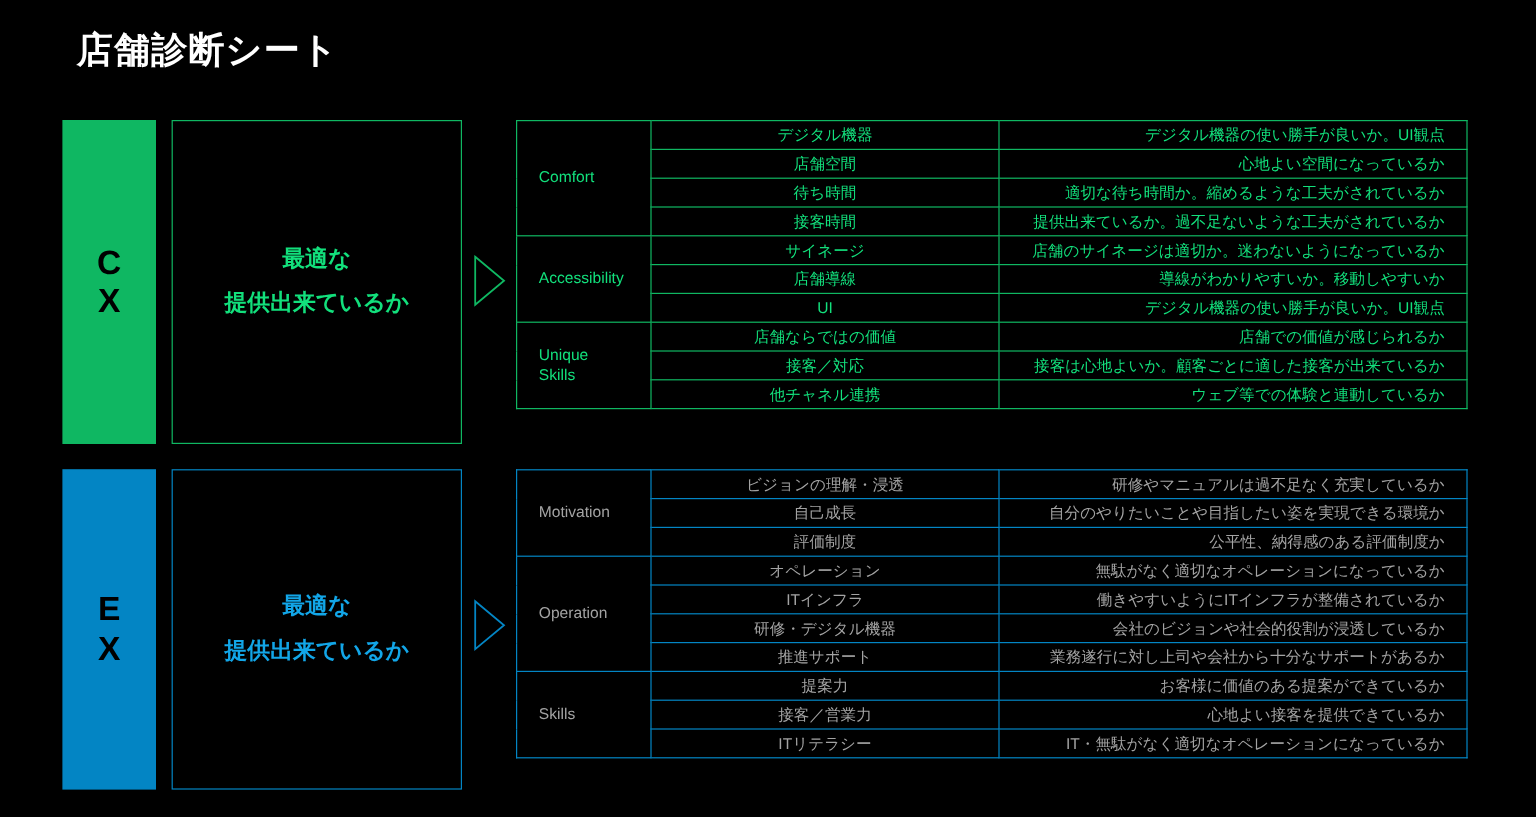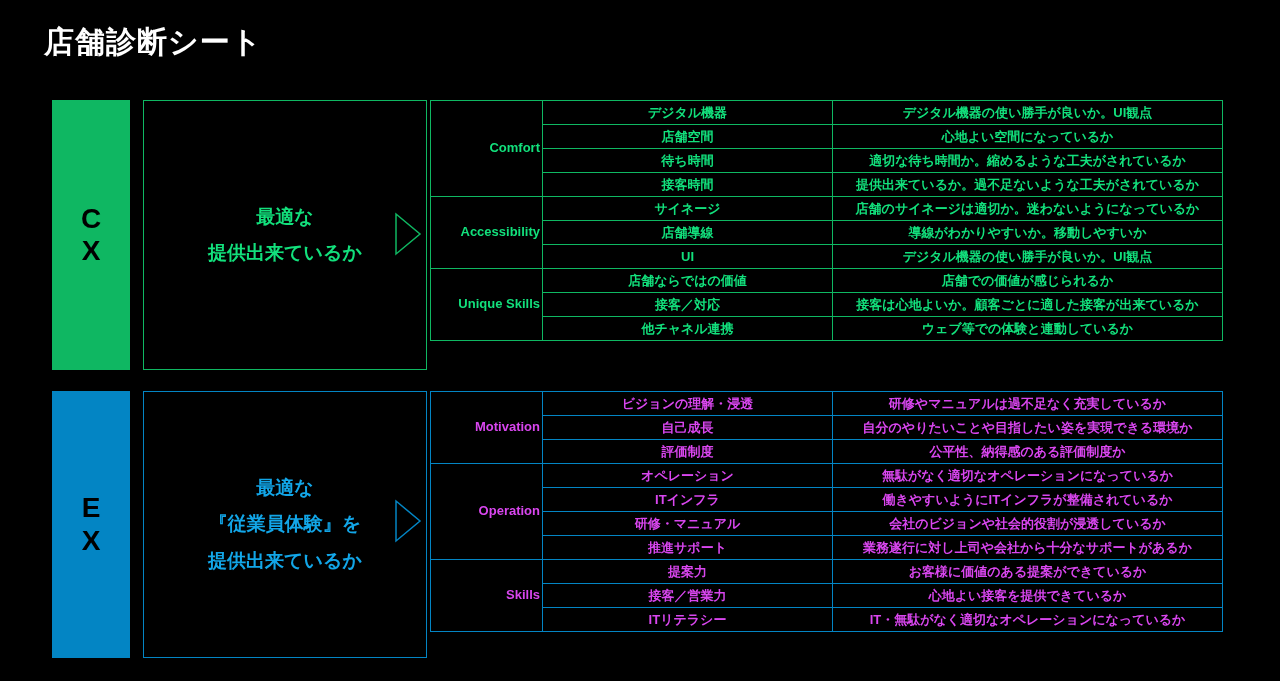--- a/index.html
+++ b/index.html
@@ -10,21 +10,21 @@
   body {
     width: 1280px;
     height: 681px;
     font-family: "Liberation Sans", sans-serif;
     color: #ffffff;
     overflow: hidden;
     position: relative;
   }
   .page-title {
     position: absolute;
-    left: 44px;
+    left: 64px;
     top: 22px;
     font-size: 30px;
     font-weight: bold;
     letter-spacing: 1px;
     color: #ffffff;
   }
 
   .section {
     position: absolute;
     left: 0;
@@ -47,21 +47,21 @@
     color: #000000;
     font-size: 28px;
     font-weight: bold;
     line-height: 1.15;
     text-align: center;
   }
 
   .statement-box {
     position: absolute;
     left: 143px;
-    width: 284px;
+    width: 242px;
     border: 1px solid;
     display: flex;
     align-items: center;
     justify-content: center;
     box-sizing: border-box;
   }
   #section-cx .statement-box { top: 0; height: 270px; border-color: #0fb762; }
   #section-ex .statement-box { top: 0; height: 267px; border-color: #0385c4; }
   .statement-text {
     text-align: center;
@@ -82,47 +82,47 @@
     border-collapse: collapse;
     width: 792px;
     table-layout: fixed;
   }
   #section-cx table.matrix { top: 0; }
   #section-ex table.matrix { top: 0; }
 
   table.matrix td {
     border: 1px solid;
     font-size: 13px;
-    font-weight: bold;
+    font-weight: normal;
     height: 24px;
-    padding: 0 2px;
+    padding: 0 18px;
     box-sizing: border-box;
   }
   #section-cx table.matrix td { border-color: #0fb762; }
   #section-ex table.matrix td { border-color: #0385c4; }
 
   td.cat {
     width: 112px;
-    text-align: right;
+    text-align: left;
     font-size: 14px;
     line-height: 1.25;
     margin-left: 16px;
   }
   td.item {
     width: 290px;
     text-align: center;
   }
   td.desc {
     width: 390px;
-    text-align: center;
+    text-align: right;
     padding-left: 10px;
     margin-left: 32px;
   }
   #section-cx td { color: #12e07c; }
-  #section-ex td { color: #d946ef; }
+  #section-ex td { color: #a3a3a3; }
 </style>
 </head>
 <body>
 
 <div class="page-title">店舗診断シート</div>
 
 <div class="section" id="section-cx">
   <div class="axis-badge">
     <div class="axis-badge-label">
       <div>C</div>
@@ -198,21 +198,20 @@
   <div class="axis-badge">
     <div class="axis-badge-label">
       <div>E</div>
       <div>X</div>
     </div>
   </div>
 
   <div class="statement-box">
     <div class="statement-text">
       <div>最適な</div>
-      <div>『従業員体験』を</div>
       <div>提供出来ているか</div>
     </div>
   </div>
 
   <div class="tri-wrap">
     <svg width="28" height="44" viewBox="0 0 28 44" xmlns="http://www.w3.org/2000/svg">
       <polygon points="2,2 26,22 2,42" fill="none" stroke="#0385c4" stroke-width="1.5"></polygon>
     </svg>
   </div>
 
@@ -235,21 +234,21 @@
       <tr>
         <td class="cat" rowspan="4">Operation</td>
         <td class="item">オペレーション</td>
         <td class="desc">無駄がなく適切なオペレーションになっているか</td>
       </tr>
       <tr>
         <td class="item">ITインフラ</td>
         <td class="desc">働きやすいようにITインフラが整備されているか</td>
       </tr>
       <tr>
-        <td class="item">研修・マニュアル</td>
+        <td class="item">研修・デジタル機器</td>
         <td class="desc">会社のビジョンや社会的役割が浸透しているか</td>
       </tr>
       <tr>
         <td class="item">推進サポート</td>
         <td class="desc">業務遂行に対し上司や会社から十分なサポートがあるか</td>
       </tr>
 
       <tr>
         <td class="cat" rowspan="3">Skills</td>
         <td class="item">提案力</td>

